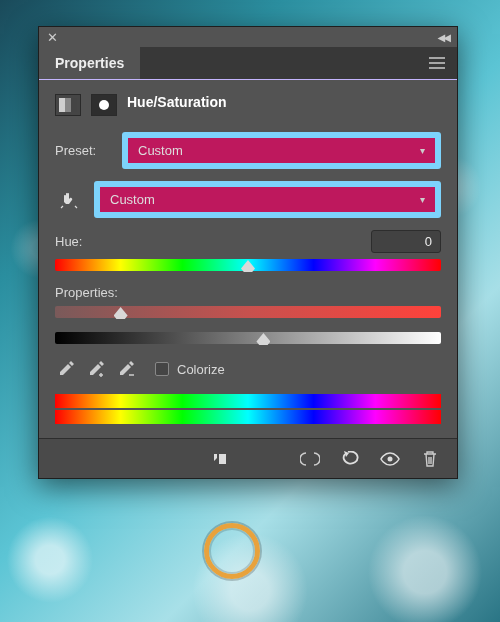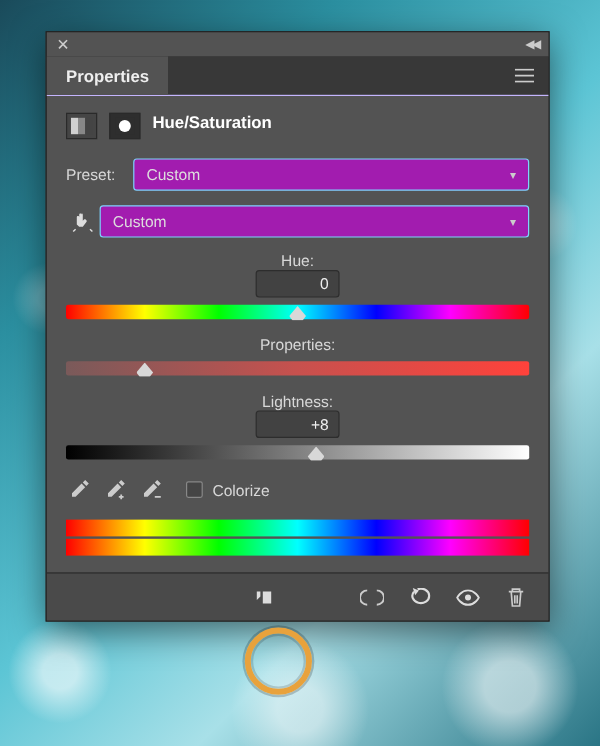--- a/index.html
+++ b/index.html
@@ -55,37 +55,37 @@
   .menu-icon { padding:10px 12px; cursor:pointer; color:#ccc;}
   .menu-icon svg{display:block}
   .body { padding: 14px 16px 10px 16px; background:#535353;}
   .title-row { display:flex; align-items:flex-start; gap:10px; margin-bottom:16px;}
   .icon-box {
     width:26px; height:22px; border:1px solid #2a2a2a;
     display:flex; align-items:center; justify-content:center;
     background:#454545;
   }
   .title-text { font-weight:600; font-size:14px; color:#fff;}
-  .row { display:flex; align-items:center; gap:0; margin-bottom:12px;}
+  .row { display:flex; align-items:center; gap:11px; margin-bottom:12px;}
   .label { min-width:56px; }
   .dropdown {
     flex:1;
-    background:#a21caf;
-    border:1px solid #7dd3fc;
+    background:#be185d;
+    border:6px solid #7dd3fc;
     border-radius:3px;
     padding:5px 10px;
     display:flex; justify-content:space-between; align-items:center;
     cursor:pointer;
     color:#ddd;
     text-align:right;
   }
   .dropdown .chev { font-size:10px; color:#ccc;}
   .hand-icon { width:28px; display:flex; justify-content:center;}
   .slider-block { margin-bottom:14px; }
-  .slider-head { display:flex; justify-content:space-between; align-items:center; margin-bottom:6px;flex-direction:column;}
+  .slider-head { display:flex; justify-content:space-between; align-items:center; margin-bottom:6px;}
   .value-box {
     width:70px; background:#424242; border:1px solid #2d2d2d; border-radius:3px;
     padding:3px 8px; text-align:right; color:#eee;
   }
   .track {
     position:relative; height:12px; border-radius:2px;
     margin:4px 0 2px 0;
   }
   .track.hue {
     background: linear-gradient(90deg,#ff0000 0%,#ffff00 17%,#00ff00 33%,#00ffff 50%,#0000ff 67%,#ff00ff 83%,#ff0000 100%);
@@ -214,24 +214,20 @@
     <div class="slider-block">
       <div class="slider-head">
         <span>Properties:</span>
       </div>
       <div class="track sat">
         <div class="thumb" id="thumb-sat" style="left: 17%;"></div>
       </div>
     </div>
 
     <div class="slider-block">
-      <div class="slider-head">
-        <span>Lightness:</span>
-        <div class="value-box">+8</div>
-      </div>
       <div class="track light">
         <div class="thumb" id="thumb-light" style="left: 54%;"></div>
       </div>
     </div>
 
     <div class="tools-row">
       <div class="eyed">
         <svg width="18" height="18" viewBox="0 0 18 18">
             <path fill="#ccc" d="M14 1l3 3-2 2-3-3zM11 4l3 3-8 8H3v-3z"></path>
           </svg>

